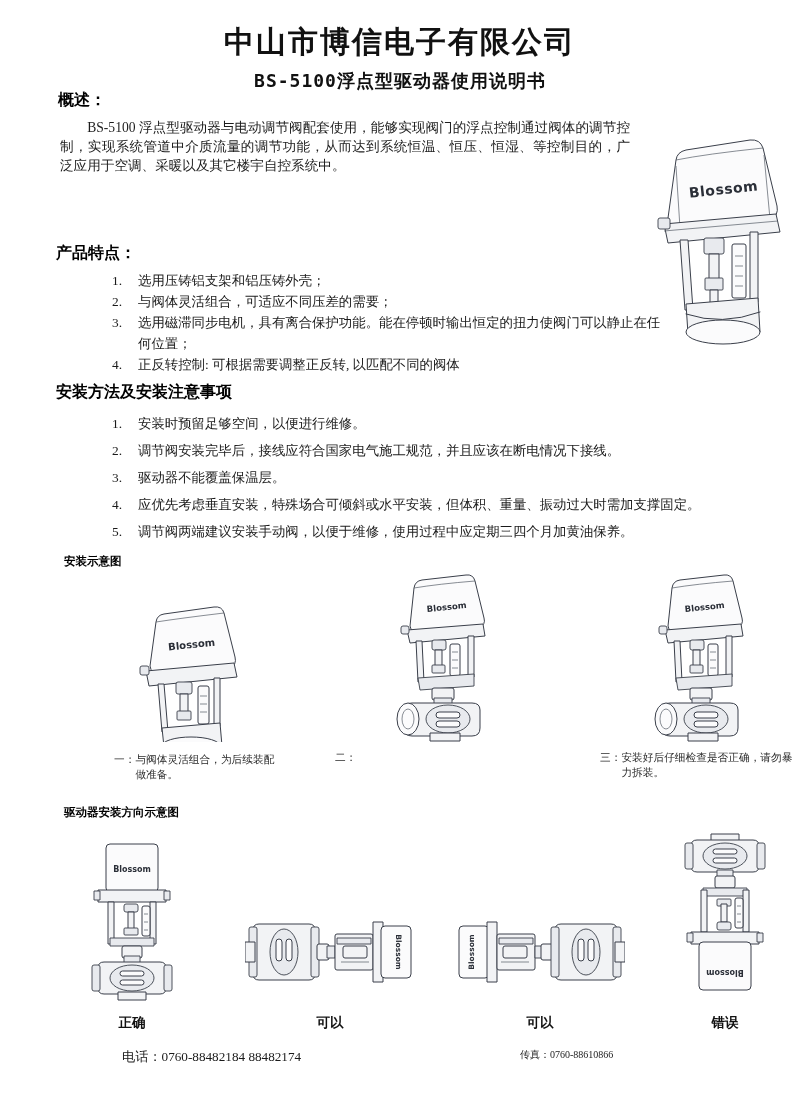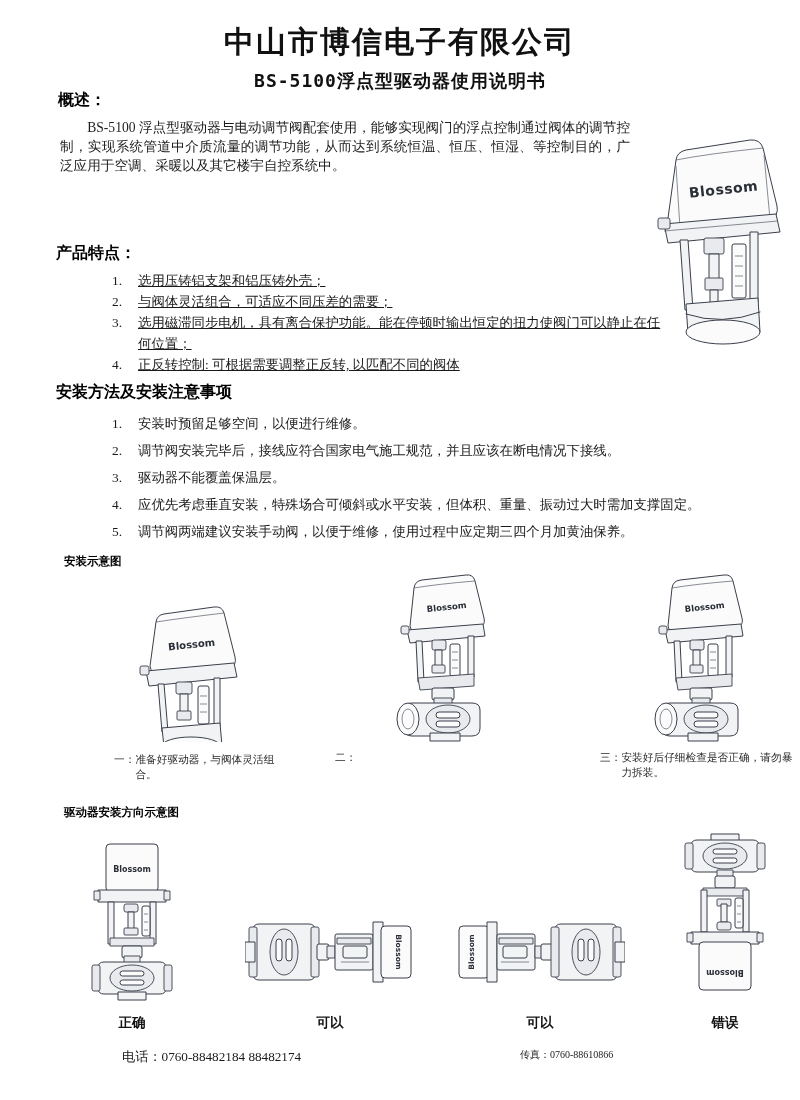--- a/index.html
+++ b/index.html
@@ -46,21 +46,21 @@
   }
 
   
   .features-head { position: absolute; left: 56px; top: 243px; }
   .features-list {
     position: absolute; left: 112px; top: 270px; width: 560px;
     font-size: 13.4px; line-height: 21px;
   }
   .features-list .li { display: flex; margin-bottom: 0px; }
   .features-list .num { width: 26px; flex: 0 0 26px; }
-  .features-list .txt { flex: 1; text-decoration: underline; }
+  .features-list .txt { flex: 1; }
 
   
   .install-head { position: absolute; left: 56px; top: 382px; }
   .install-list {
     position: absolute; left: 112px; top: 410px; width: 660px;
     font-size: 13.4px; line-height: 27px;
   }
   .install-list .li { display: flex; }
   .install-list .num { width: 26px; flex: 0 0 26px; }
   .install-list .txt { flex: 1; }
@@ -210,21 +210,21 @@
           <rect class="fl2" x="50" y="94" width="8" height="18"></rect>
           <rect class="fl3" x="47" y="111" width="14" height="9" rx="1"></rect>
           <rect class="fl" x="68" y="86" width="11" height="38" rx="2"></rect>
           <path class="ln-t" d="M70 96 h7 M70 104 h7 M70 112 h7"></path>
           <path class="fl2" d="M32 128 L90 123 L92 146 Q60 156 34 147 Z"></path>
           <ellipse class="fl" cx="61" cy="146" rx="29" ry="9"></ellipse>
         </svg>
       </div>
       <div class="step-cap" style="margin-top:10px; padding-left:14px;">
         <span class="lbl">一：</span>
-        <span class="body">准备好驱动器，与阀体灵活组合。</span>
+        <span class="body">与阀体灵活组合，为后续装配做准备。</span>
       </div>
     </div>
 
     <div class="step" style="left:335px; top:0px; width:210px;">
       <div style="display:flex; justify-content:center;">
         <svg width="132" height="172" viewBox="0 0 132 172">
           <path class="fl" d="M36 56 L40 18 Q41 11 48 10 L92 5 Q99 4 101 11 L110 48 Q112 55 105 57 L46 63 Q37 63 36 56 Z"></path>
           <path class="ln-t" d="M40 18 Q64 14 101 11"></path>
           <text class="brand-txt" x="73" y="40" font-size="8.5" text-anchor="middle" transform="rotate(-6 73 40)">Blossom</text>
           <path class="fl2" d="M33 60 L109 54 L111 66 L36 73 Z"></path>

